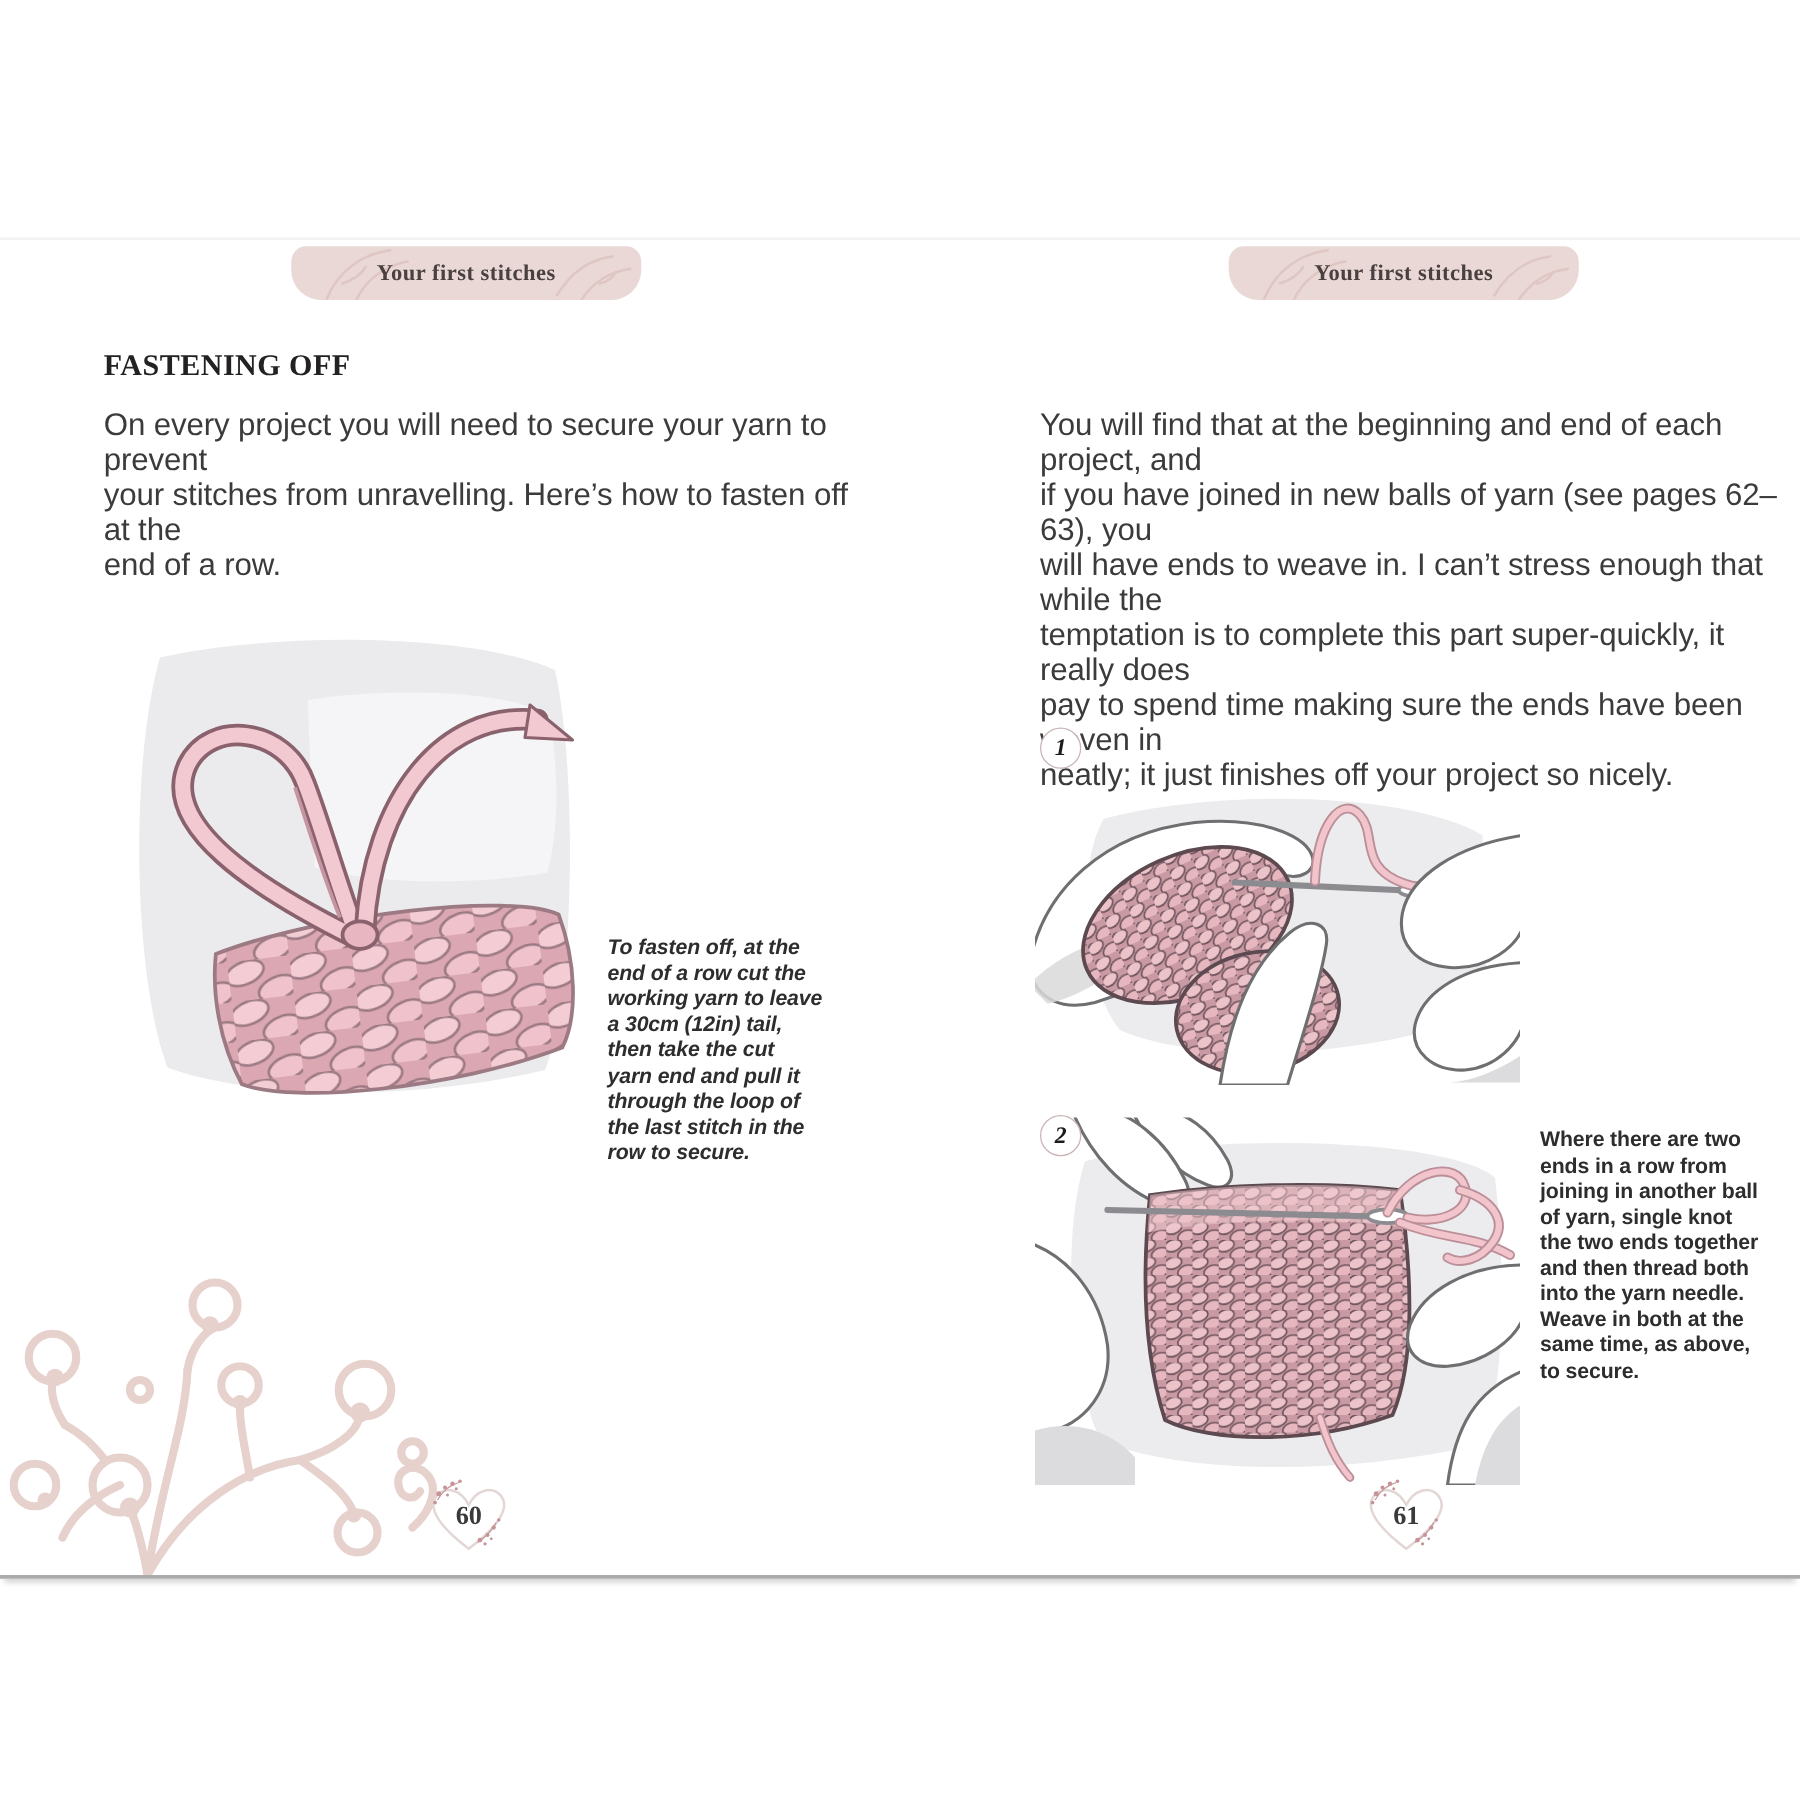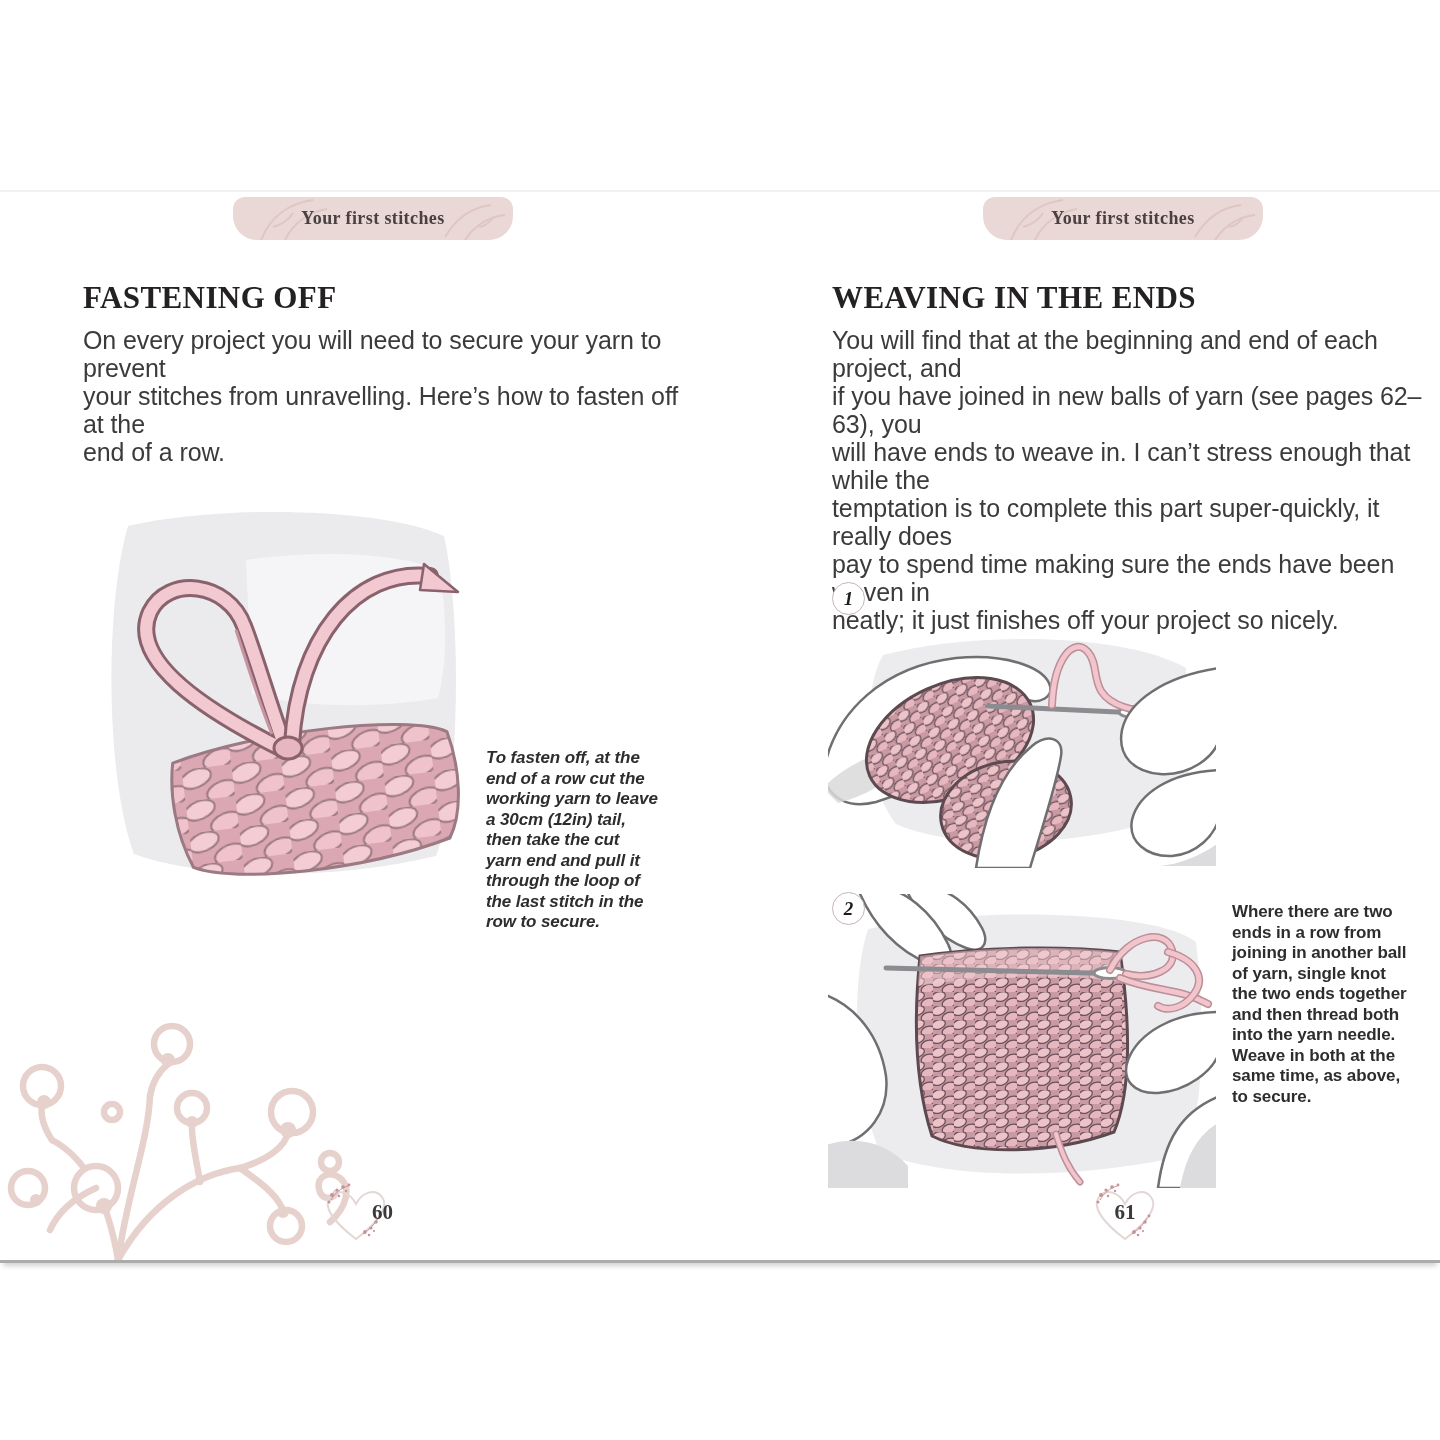--- a/index.html
+++ b/index.html
@@ -14,21 +14,21 @@
 
   .tab{position:absolute;top:5px;width:280px;height:43px;background:var(--tab_background,#e9d8d6);
        border-radius:12px 12px 24px 24px;display:flex;align-items:center;justify-content:center;
        overflow:hidden;}
   .page.left .tab{left:233px;} .page.right .tab{left:263px;}
   .tab svg{position:absolute;inset:0;}
   .tab-label{position:relative;font-family:"Liberation Serif",serif;font-weight:bold;font-size:18px;
        color:#4a4040;letter-spacing:.4px;}
 
   .heading{position:absolute;margin:0;font-family:"Liberation Serif",serif;font-weight:bold;
-       font-size:31px;color:#242122;letter-spacing:.4px;}
+       font-size:24px;color:#242122;letter-spacing:.4px;}
   .page.left .heading{left:83px;top:88px;}
   .page.right .heading{left:112px;top:88px;}
 
   .intro{position:absolute;margin:0;font-size:25px;line-height:28px;color:#3b3b3b;
        white-space:pre-line;letter-spacing:-.1px;width:612px;}
   .page.left .intro{left:83px;top:134px;}
   .page.right .intro{left:112px;top:134px;}
 
   .caption{position:absolute;margin:0;font-size:17px;font-weight:bold;line-height:20.5px;
        color:#2d2d2d;white-space:pre-line;letter-spacing:-.1px;}
@@ -41,21 +41,21 @@
   .illo-step1{left:108px;top:418px;width:388px;height:258px;}
   .illo-step2{left:108px;top:702px;width:388px;height:294px;}
 
   .step-badge{position:absolute;width:31px;height:31px;border-radius:50%;background:#ffffff;
        border:1.5px solid #c8b4b4;display:flex;align-items:center;justify-content:center;
        font-family:"Liberation Serif",serif;font-style:italic;font-weight:bold;font-size:19px;
        color:#1c1c1c;z-index:3;}
   .badge-1{left:112px;top:390px;} .badge-2{left:112px;top:700px;}
 
   .pagenum{position:absolute;width:74px;height:68px;display:flex;align-items:center;justify-content:center;}
-  .page.left .pagenum{left:319px;top:986px;justify-content:flex-end;} .page.right .pagenum{left:368px;top:986px;}
+  .page.left .pagenum{left:338px;top:986px;} .page.right .pagenum{left:368px;top:986px;}
   .pagenum svg{position:absolute;inset:0;}
   .pagenum span{position:relative;font-family:"Liberation Serif",serif;font-weight:bold;
        font-size:21px;color:#3a3a3a;}
 
   .floral{position:absolute;left:0;bottom:0;width:362px;height:268px;overflow:hidden;}
   .floral .stem{fill:none;stroke:var(--floral_pink,#e6d1cc);stroke-width:6.5;stroke-linecap:round;}
   .floral .bud{fill:#ffffff;stroke:var(--floral_pink,#e6d1cc);stroke-width:6.5;}
   .floral .base{fill:var(--floral_pink,#e6d1cc);stroke:none;}
 
   .heart-outline{fill:none;stroke:#e3d7d5;stroke-width:2;}
@@ -193,21 +193,20 @@
             <path d="M52,43 C60,26 76,15 94,12"></path>
             <path d="M40,30 q14,-4 20,-14"></path>
             <path d="M212,40 C224,20 240,10 258,8"></path>
             <path d="M232,43 C242,28 256,20 272,18"></path>
             <path d="M246,30 q10,-2 14,-10"></path>
           </g>
         </svg>
         <span class="tab-label">Your first stitches</span>
       </div>
 
-      <h1 class="heading">WEAVING IN THE ENDS</h1>
 
       <p class="intro">You will find that at the beginning and end of each project, and
 if you have joined in new balls of yarn (see pages 62–63), you
 will have ends to weave in. I can’t stress enough that while the
 temptation is to complete this part super-quickly, it really does
 pay to spend time making sure the ends have been woven in
 neatly; it just finishes off your project so nicely.</p>
 
       <div class="step-badge badge-1">
         <span>1</span>

